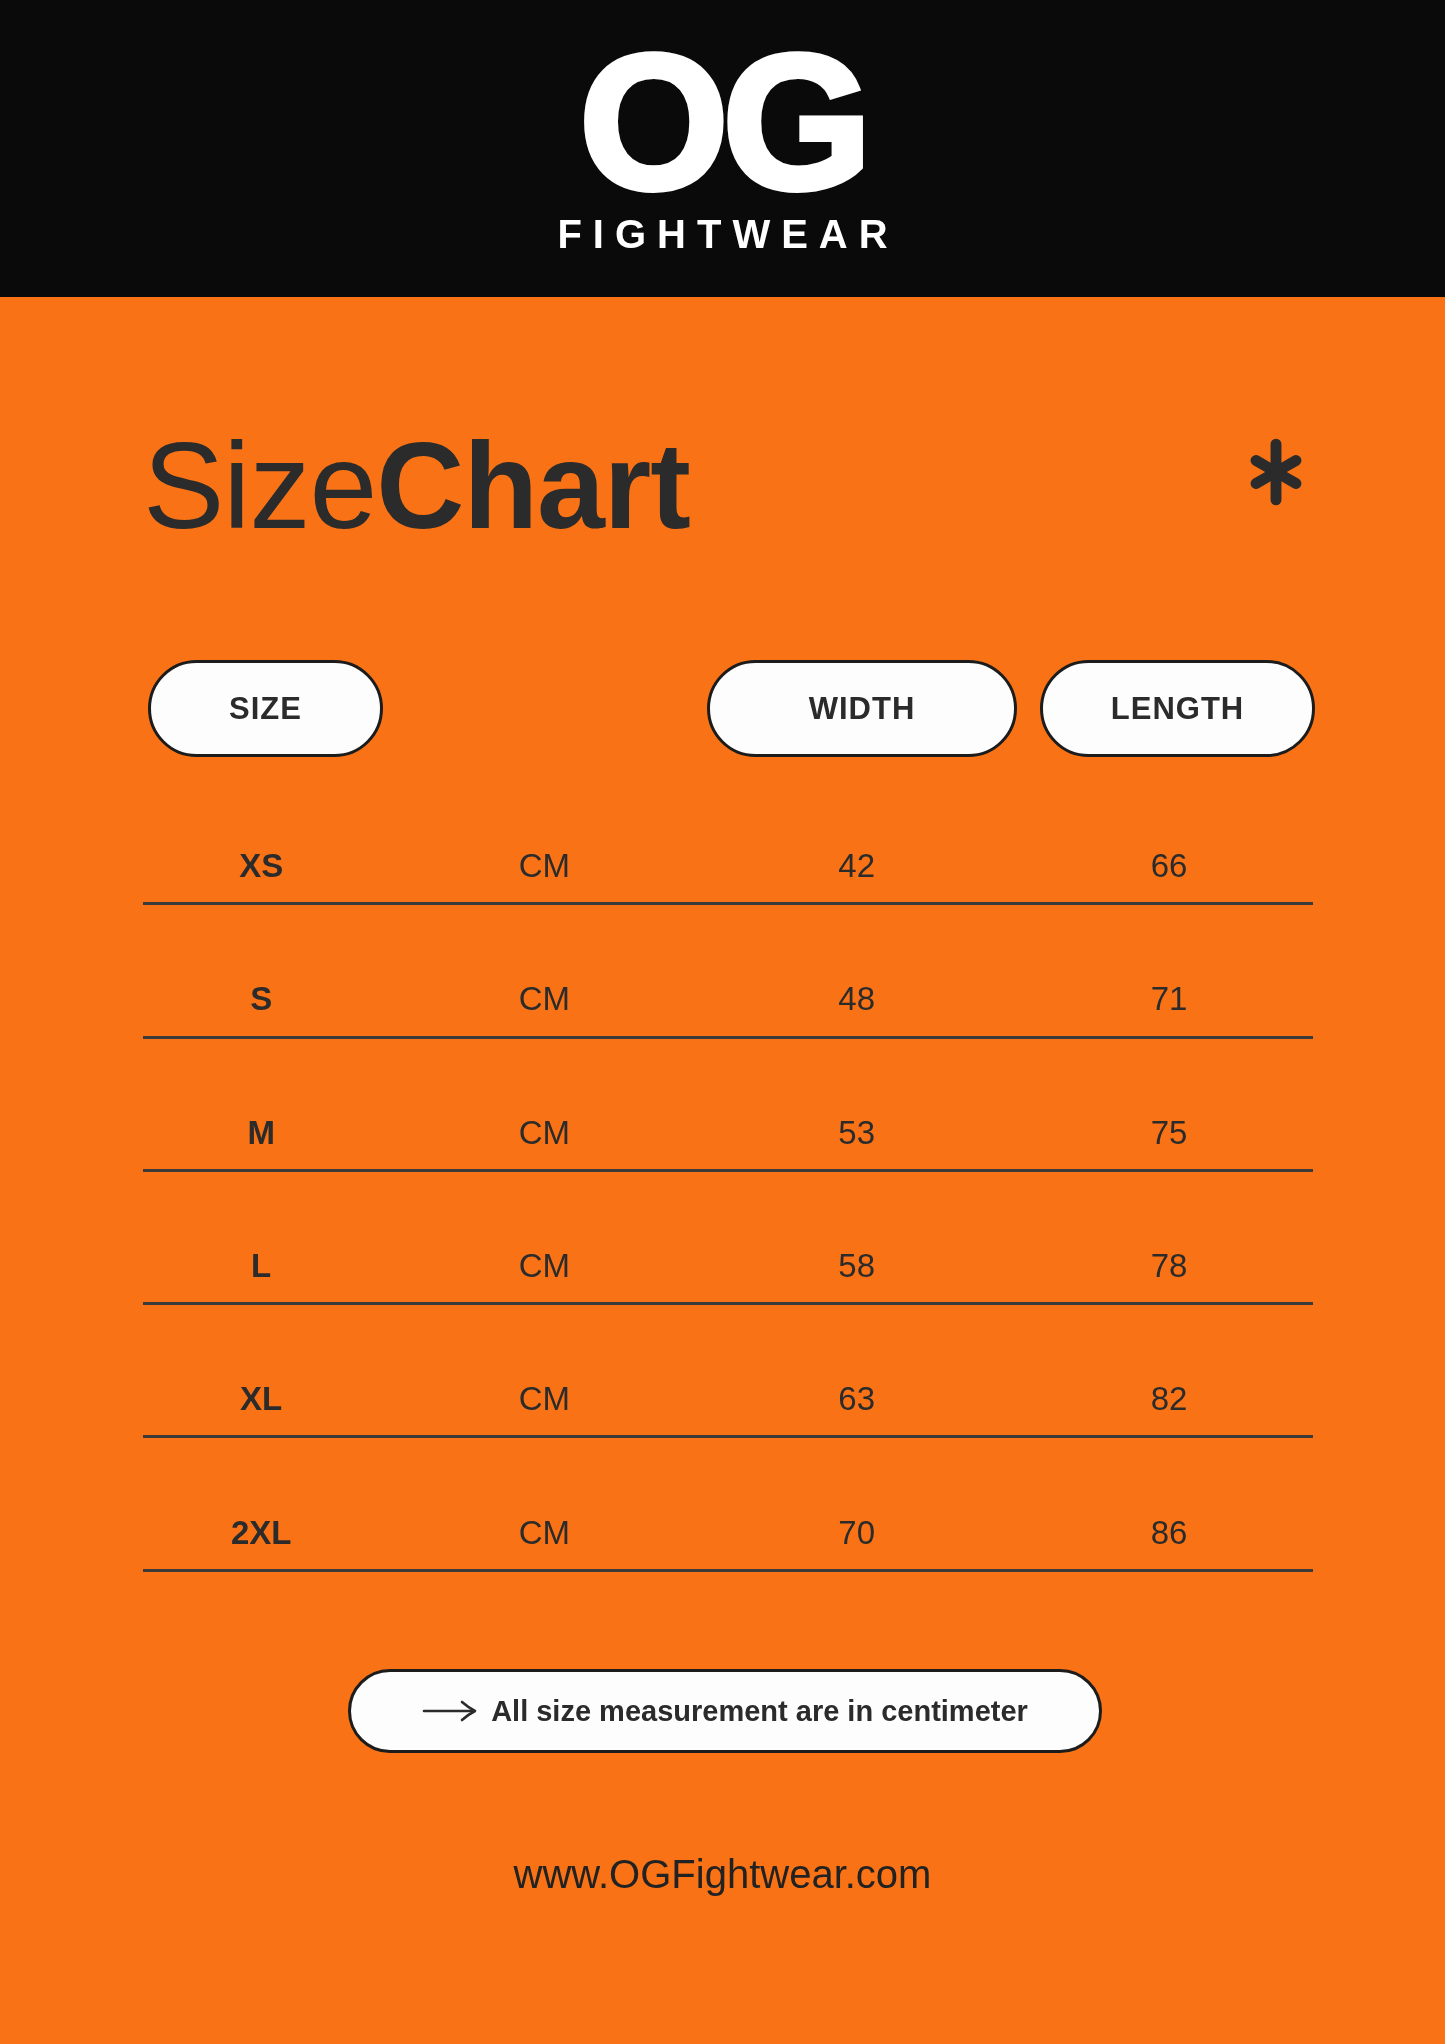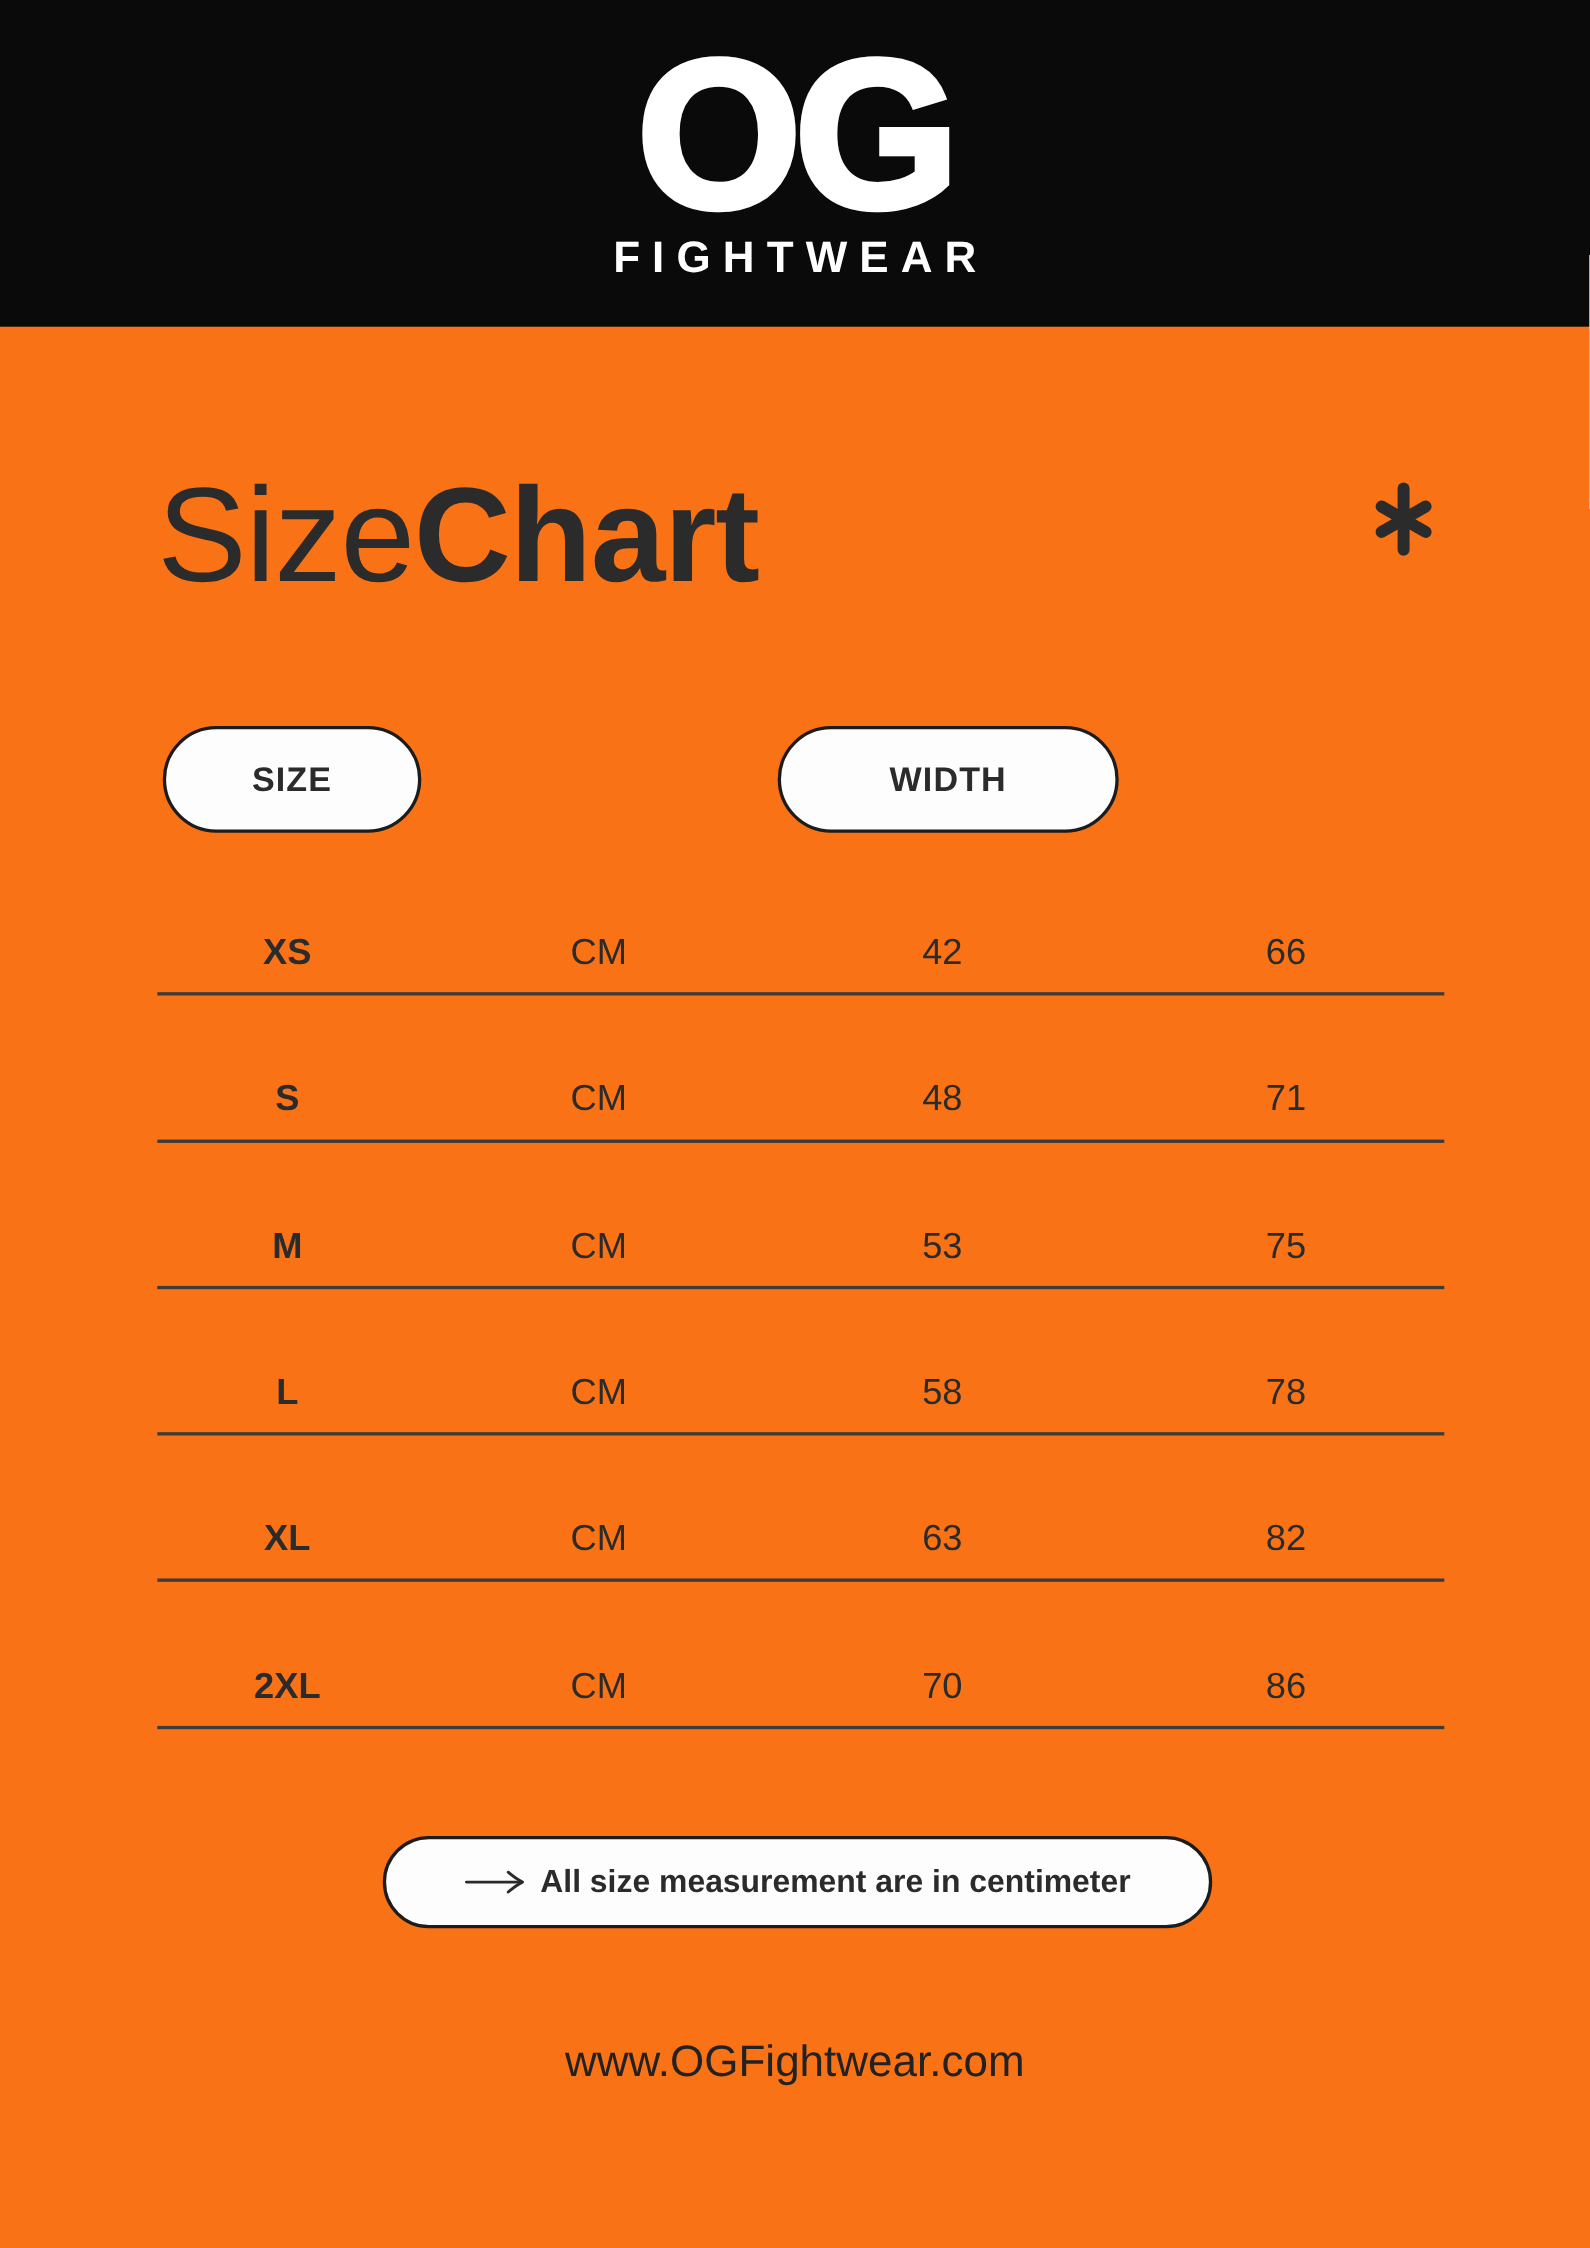--- a/index.html
+++ b/index.html
@@ -126,20 +126,23 @@
       </g>
     </svg>
   </div>
 
   <div class="col-pill pill-size">
     <span>SIZE</span>
   </div>
   <div class="col-pill pill-width">
     <span>WIDTH</span>
   </div>
+  <div class="col-pill pill-length">
+    <span>LENGTH</span>
+  </div>
 
   <div class="size-table">
     <div class="size-row">
       <span class="cell cell-size">XS</span>
       <span class="cell cell-unit">CM</span>
       <span class="cell cell-width">42</span>
       <span class="cell cell-length">66</span>
     </div>
     <div class="size-row">
       <span class="cell cell-size">S</span>

